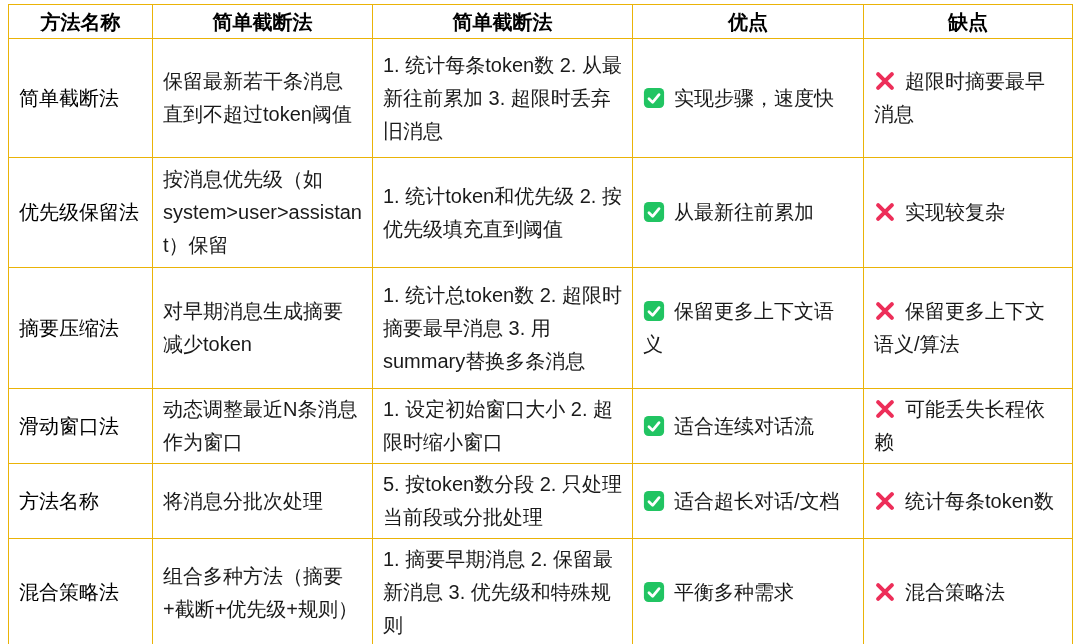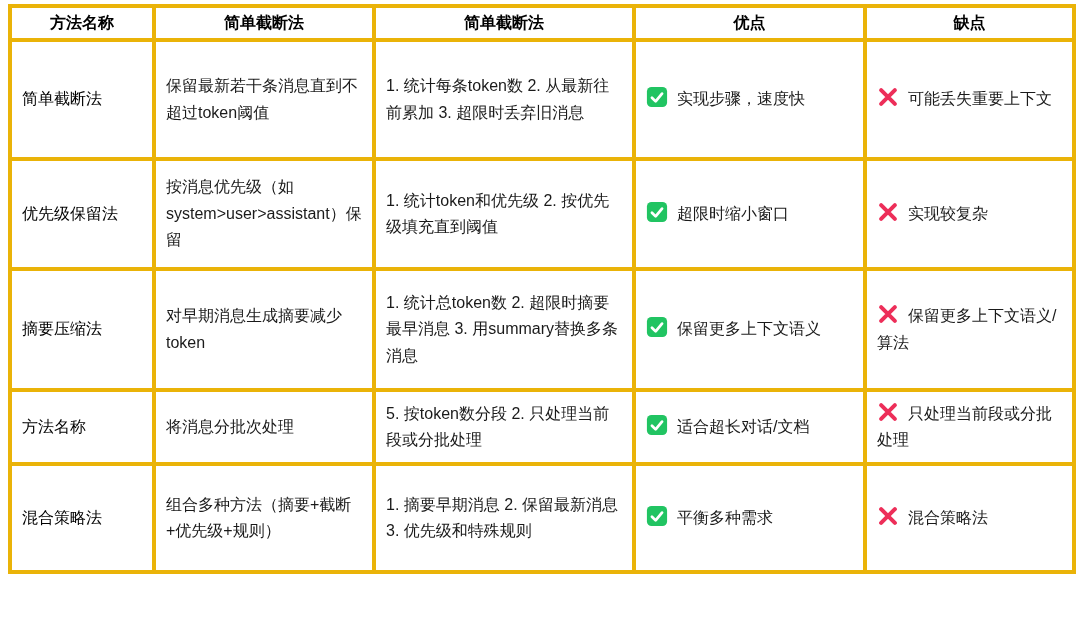--- a/index.html
+++ b/index.html
@@ -16,23 +16,23 @@
     padding: 4px 8px;
     overflow: hidden;
   }
   table.methods {
     border-collapse: collapse;
     table-layout: fixed;
     width: 1064px;
   }
   table.methods th,
   table.methods td {
-    border: 4px solid #eab308;
+    border: 1px solid #eab308;
     box-sizing: border-box;
-    font-size: 16px;
+    font-size: 20px;
     overflow-wrap: break-word;
   }
   table.methods th {
     font-weight: bold;
     text-align: center;
     padding: 3px 6px;
     color: #000000;
     height: 34px;
     line-height: 1.3;
   }
@@ -90,33 +90,33 @@
         <td>1. 统计每条token数 2. 从最新往前累加 3. 超限时丢弃旧消息</td>
         <td>
           <span class="icon"><svg viewBox="0 0 24 24">
                 <rect x="1" y="1" width="22" height="22" rx="5" fill="#21c462"></rect>
                 <path d="M6.5 12.8l4 4 7-8.5" fill="none" stroke-width="3" stroke-linecap="round" stroke-linejoin="round" stroke="#ffffff"></path>
               </svg></span><span>实现步骤，速度快</span>
         </td>
         <td>
           <span class="icon"><svg viewBox="0 0 24 24">
                 <path d="M4.5 4.5l15 15M19.5 4.5l-15 15" fill="none" stroke-width="4.4" stroke-linecap="round" stroke="#ed2e59"></path>
-              </svg></span><span>可能丢失重要上下文</span>
+              </svg></span><span>超限时摘要最早消息</span>
         </td>
       </tr>
 
       <tr class="r2">
         <td class="method-name">优先级保留法</td>
         <td>按消息优先级（如system&gt;user&gt;assistant）保留</td>
         <td>1. 统计token和优先级 2. 按优先级填充直到阈值</td>
         <td>
           <span class="icon"><svg viewBox="0 0 24 24">
                 <rect x="1" y="1" width="22" height="22" rx="5" fill="#21c462"></rect>
                 <path d="M6.5 12.8l4 4 7-8.5" fill="none" stroke-width="3" stroke-linecap="round" stroke-linejoin="round" stroke="#ffffff"></path>
-              </svg></span><span>超限时缩小窗口</span>
+              </svg></span><span>从最新往前累加</span>
         </td>
         <td>
           <span class="icon"><svg viewBox="0 0 24 24">
                 <path d="M4.5 4.5l15 15M19.5 4.5l-15 15" fill="none" stroke-width="4.4" stroke-linecap="round" stroke="#ed2e59"></path>
               </svg></span><span>实现较复杂</span>
         </td>
       </tr>
 
       <tr class="r3">
         <td class="method-name">摘要压缩法</td>
@@ -128,35 +128,51 @@
                 <path d="M6.5 12.8l4 4 7-8.5" fill="none" stroke-width="3" stroke-linecap="round" stroke-linejoin="round" stroke="#ffffff"></path>
               </svg></span><span>保留更多上下文语义</span>
         </td>
         <td>
           <span class="icon"><svg viewBox="0 0 24 24">
                 <path d="M4.5 4.5l15 15M19.5 4.5l-15 15" fill="none" stroke-width="4.4" stroke-linecap="round" stroke="#ed2e59"></path>
               </svg></span><span>保留更多上下文语义/算法</span>
         </td>
       </tr>
 
+      <tr class="r4">
+        <td class="method-name">滑动窗口法</td>
+        <td>动态调整最近N条消息作为窗口</td>
+        <td>1. 设定初始窗口大小 2. 超限时缩小窗口</td>
+        <td>
+          <span class="icon"><svg viewBox="0 0 24 24">
+                <rect x="1" y="1" width="22" height="22" rx="5" fill="#21c462"></rect>
+                <path d="M6.5 12.8l4 4 7-8.5" fill="none" stroke-width="3" stroke-linecap="round" stroke-linejoin="round" stroke="#ffffff"></path>
+              </svg></span><span>适合连续对话流</span>
+        </td>
+        <td>
+          <span class="icon"><svg viewBox="0 0 24 24">
+                <path d="M4.5 4.5l15 15M19.5 4.5l-15 15" fill="none" stroke-width="4.4" stroke-linecap="round" stroke="#ed2e59"></path>
+              </svg></span><span>可能丢失长程依赖</span>
+        </td>
+      </tr>
 
       <tr class="r5">
         <td class="method-name">方法名称</td>
         <td>将消息分批次处理</td>
         <td>5. 按token数分段 2. 只处理当前段或分批处理</td>
         <td>
           <span class="icon"><svg viewBox="0 0 24 24">
                 <rect x="1" y="1" width="22" height="22" rx="5" fill="#21c462"></rect>
                 <path d="M6.5 12.8l4 4 7-8.5" fill="none" stroke-width="3" stroke-linecap="round" stroke-linejoin="round" stroke="#ffffff"></path>
               </svg></span><span>适合超长对话/文档</span>
         </td>
         <td>
           <span class="icon"><svg viewBox="0 0 24 24">
                 <path d="M4.5 4.5l15 15M19.5 4.5l-15 15" fill="none" stroke-width="4.4" stroke-linecap="round" stroke="#ed2e59"></path>
-              </svg></span><span>只处理当前段或分批处理</span>
+              </svg></span><span>统计每条token数</span>
         </td>
       </tr>
 
       <tr class="r6">
         <td class="method-name">混合策略法</td>
         <td>组合多种方法（摘要+截断+优先级+规则）</td>
         <td>1. 摘要早期消息 2. 保留最新消息 3. 优先级和特殊规则</td>
         <td>
           <span class="icon"><svg viewBox="0 0 24 24">
                 <rect x="1" y="1" width="22" height="22" rx="5" fill="#21c462"></rect>

